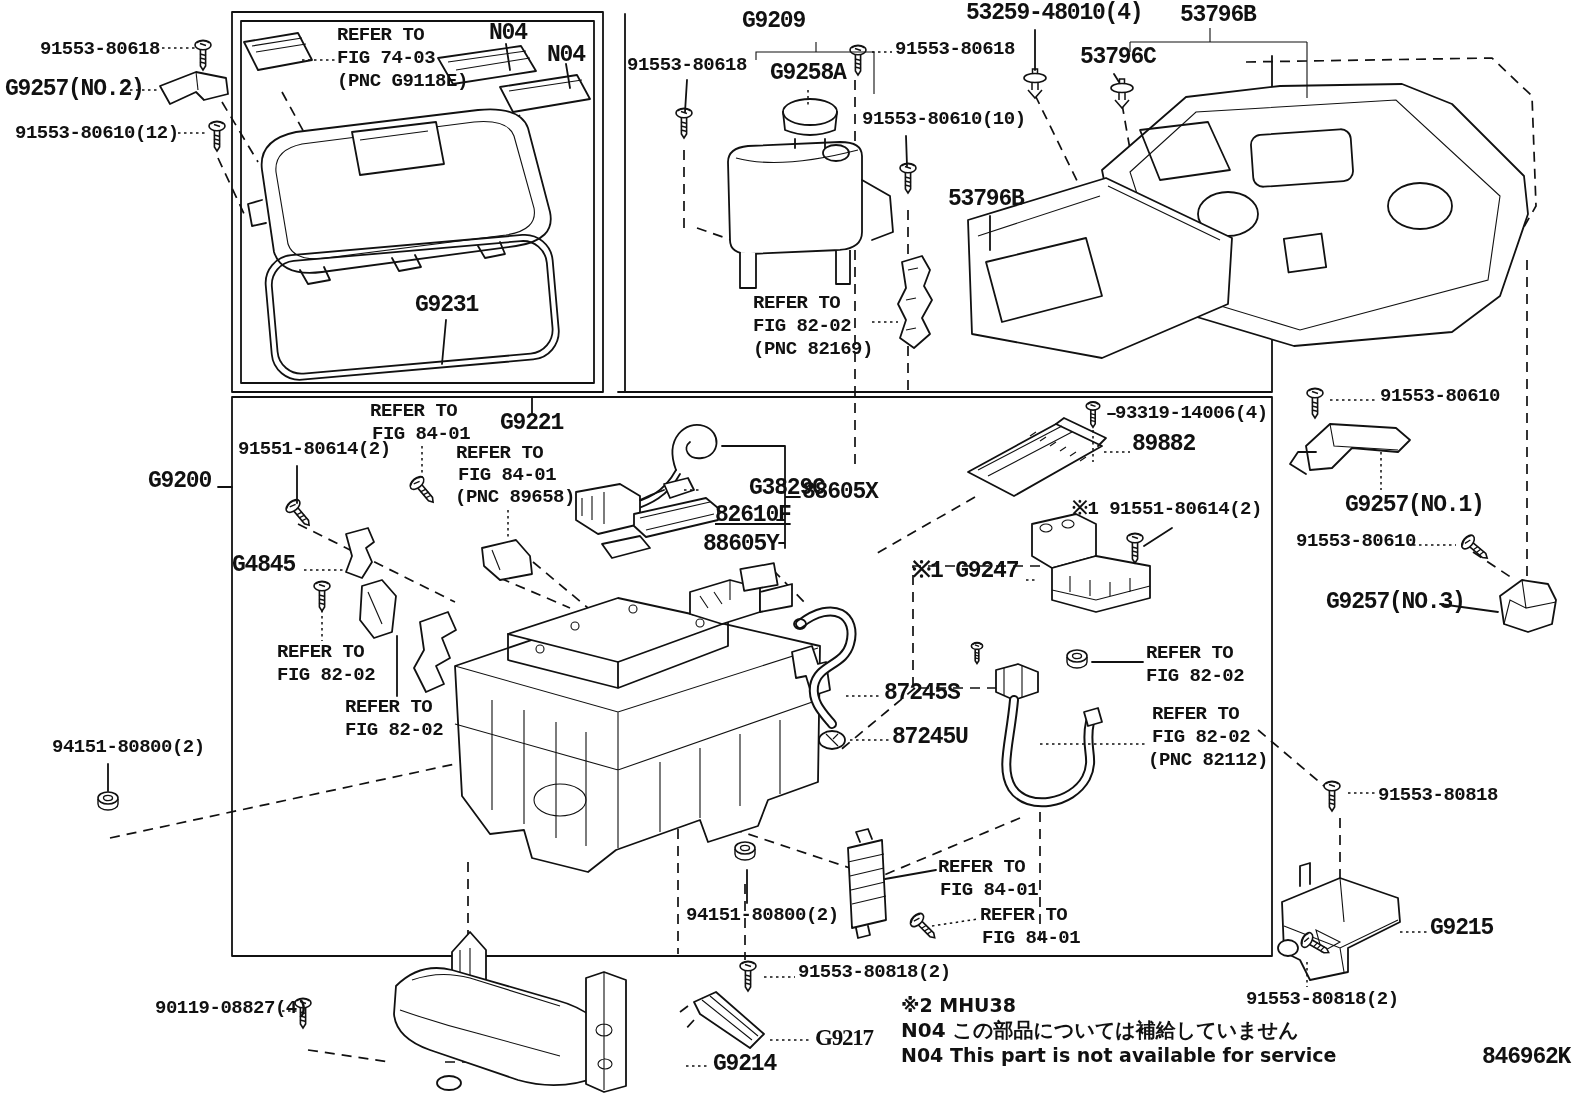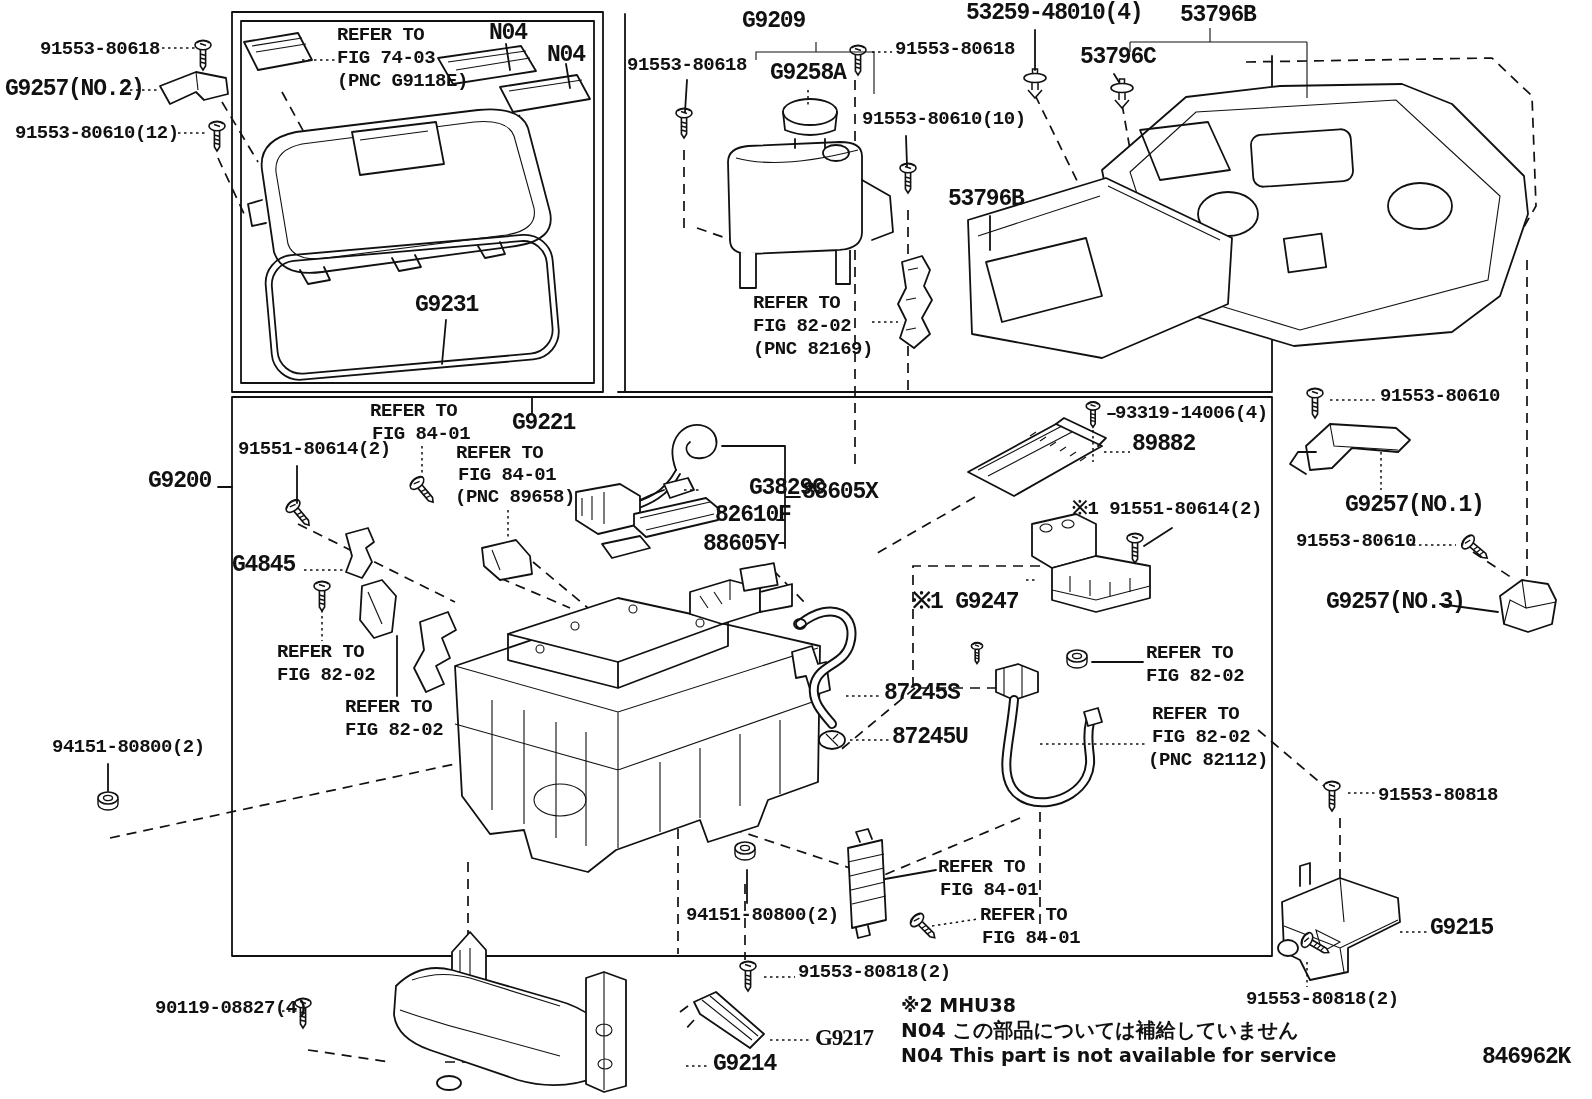--- a/index.html
+++ b/index.html
@@ -292,21 +292,21 @@
 <div id="labels">
       <div class="lbl" style="left: 40px; top: 40px;">91553-80618</div>
       <div class="lbl lg" style="left: 5px; top: 78px;">G9257(NO.2)</div>
       <div class="lbl" style="left: 15px; top: 124px;">91553-80610(12)</div>
       <div class="lbl" style="left: 337px; top: 26px;">REFER TO</div>
       <div class="lbl" style="left: 337px; top: 49px;">FIG 74-03</div>
       <div class="lbl" style="left: 337px; top: 72px;">(PNC G9118E)</div>
       <div class="lbl lg" style="left: 489px; top: 22px;">N04</div>
       <div class="lbl lg" style="left: 547px; top: 44px;">N04</div>
       <div class="lbl lg" style="left: 415px; top: 294px;">G9231</div>
-      <div class="lbl lg" style="left: 500px; top: 412px; margin-left: 12px;">G9221</div>
+      <div class="lbl lg" style="left: 500px; top: 412px;">G9221</div>
       <div class="lbl lg" style="left: 742px; top: 10px;">G9209</div>
       <div class="lbl" style="left: 627px; top: 56px;">91553-80618</div>
       <div class="lbl lg" style="left: 770px; top: 62px;">G9258A</div>
       <div class="lbl" style="left: 895px; top: 40px;">91553-80618</div>
       <div class="lbl" style="left: 862px; top: 110px;">91553-80610(10)</div>
       <div class="lbl lg" style="left: 966px; top: 2px;">53259-48010(4)</div>
       <div class="lbl lg" style="left: 1180px; top: 4px;">53796B</div>
       <div class="lbl lg" style="left: 1080px; top: 46px;">53796C</div>
       <div class="lbl lg" style="left: 948px; top: 188px;">53796B</div>
       <div class="lbl" style="left: 753px; top: 294px;">REFER TO</div>
@@ -319,26 +319,26 @@
       <div class="lbl" style="left: 455px; top: 488px;">(PNC 89658)</div>
       <div class="lbl lg" style="left: 148px; top: 470px;">G9200</div>
       <div class="lbl" style="left: 238px; top: 440px;">91551-80614(2)</div>
       <div class="lbl lg" style="left: 232px; top: 554px;">G4845</div>
       <div class="lbl" style="left: 277px; top: 643px;">REFER TO</div>
       <div class="lbl" style="left: 277px; top: 666px;">FIG 82-02</div>
       <div class="lbl" style="left: 345px; top: 698px;">REFER TO</div>
       <div class="lbl" style="left: 345px; top: 721px;">FIG 82-02</div>
       <div class="lbl lg" style="left: 701px; top: 477px; margin-left: 48px;">G3829C</div>
       <div class="lbl lg" style="left: 802px; top: 481px;">88605X</div>
-      <div class="lbl lg" style="left: 715px; top: 504px;">82610F</div>
+      <div class="lbl lg" style="left: 715px; top: 504px; text-decoration: underline;">82610F</div>
       <div class="lbl lg" style="left: 703px; top: 533px;">88605Y</div>
       <div class="lbl" style="left: 1115px; top: 404px;">93319-14006(4)</div>
       <div class="lbl lg" style="left: 1132px; top: 433px;">89882</div>
       <div class="lbl" style="left: 1072px; top: 500px;">※1 91551-80614(2)</div>
-      <div class="lbl lg" style="left: 912px; top: 560px; margin-top: 31px;">※1 G9247</div>
+      <div class="lbl lg" style="left: 912px; top: 560px;">※1 G9247</div>
       <div class="lbl" style="left: 1380px; top: 387px;">91553-80610</div>
       <div class="lbl lg" style="left: 1345px; top: 494px; text-align: right;">G9257(NO.1)</div>
       <div class="lbl" style="left: 1296px; top: 532px;">91553-80610</div>
       <div class="lbl lg" style="left: 1326px; top: 591px;">G9257(NO.3)</div>
       <div class="lbl lg" style="left: 884px; top: 682px;">87245S</div>
       <div class="lbl lg" style="left: 892px; top: 726px;">87245U</div>
       <div class="lbl" style="left: 1146px; top: 644px;">REFER TO</div>
       <div class="lbl" style="left: 1146px; top: 667px;">FIG 82-02</div>
       <div class="lbl" style="left: 1152px; top: 705px;">REFER TO</div>
       <div class="lbl" style="left: 1152px; top: 728px;">FIG 82-02</div>

